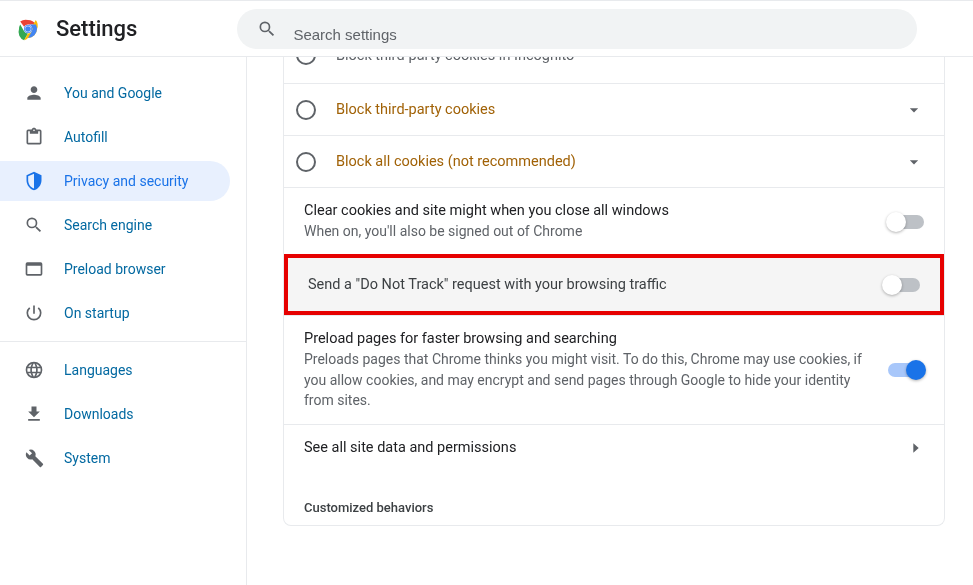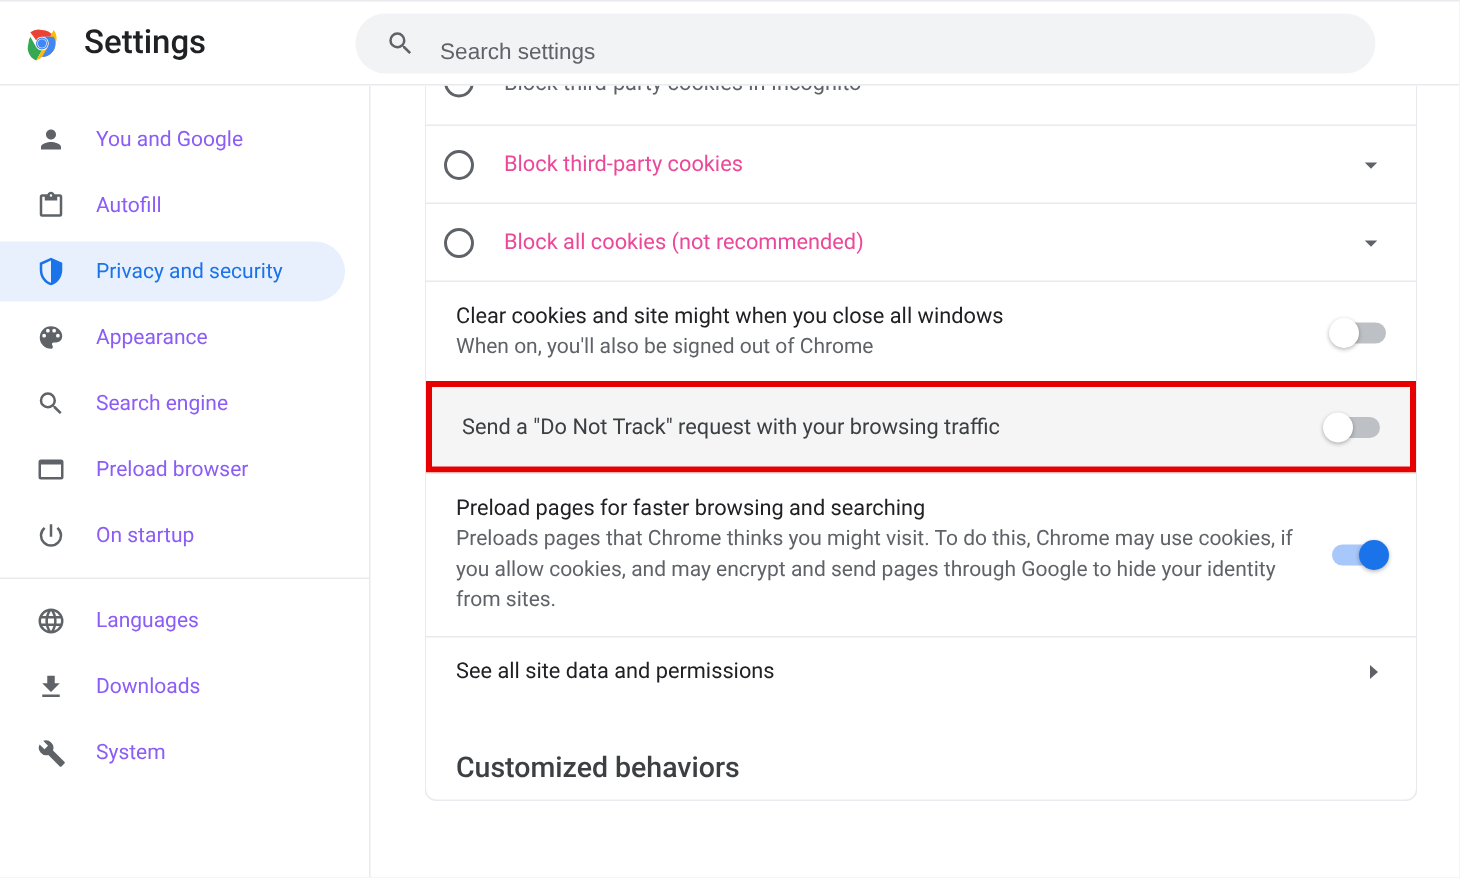--- a/index.html
+++ b/index.html
@@ -44,21 +44,21 @@
     border-right: 1px solid #e8eaed;
     padding-top: 12px;
     overflow-y: auto;
     position: relative;
   }
   .sidebar::-webkit-scrollbar { width: 14px; background: #f1f1f1; }
   .sidebar::-webkit-scrollbar-thumb { background: #c1c1c1; border-radius: 0; }
   .nav-item {
     display: flex; align-items: center;
     height: 40px; padding-left: 24px;
-    font-size: 14px; color: #8b5cf6;
+    font-size: 14px; color: #0369a1;
     cursor: pointer; margin: 4px 16px 4px 0;
     border-radius: 0 20px 20px 0;
   }
   .nav-item .icon { width: 20px; height: 20px; margin-right: 20px; fill: #5f6368; display:flex; align-items:center; justify-content:center;}
   .nav-item.active { background: #e8f0fe; color: #1a73e8; }
   .nav-item.active .icon { fill: #1a73e8; }
   .nav-divider { border-top: 1px solid #e8eaed; margin: 8px 0; }
 
   .main {
     flex: 1; overflow-y: auto;
@@ -79,21 +79,21 @@
   .radio-row.first-cut {
     border-top: none; height: 26px;
     align-items: flex-start; overflow:hidden;
   }
   .radio-row.first-cut .radio-circle { margin-top: -12px; }
   .radio-row.first-cut .radio-label { margin-top: -10px; text-decoration: line-through; color:#5f6368;}
   .radio-circle {
     width: 20px; height: 20px; border: 2px solid #5f6368;
     border-radius: 50%; margin-right: 20px; flex-shrink:0;
   }
-  .radio-label { font-size: 14.5px; color: #ec4899; flex:1; }
+  .radio-label { font-size: 14.5px; color: #a16207; flex:1; }
   .chevron { fill: #5f6368; }
 
   .setting-row {
     display: flex; align-items: center;
     padding: 14px 20px; border-top: 1px solid #e8eaed;
   }
   .setting-text { flex: 1; }
   .setting-title { font-size: 14.5px; color: #202124; }
   .setting-sub { font-size: 14px; color: #5f6368; margin-top: 2px; line-height:1.45;}
   .toggle {
@@ -113,21 +113,21 @@
     padding: 18px 20px;
     display:flex; align-items:center;
     background: #f5f5f5;
     margin-top: -1px;
   }
   .highlight-row .setting-title { color:#3c4043; }
 
   .arrow-right { fill:#5f6368; }
 
   .section-head {
-    font-size: 19px; font-weight:500; color:#3c4043;
+    font-size: 13px; font-weight:500; color:#3c4043;
     padding: 30px 20px 10px;
   }
 </style>
 </head>
 <body>
 
 <div class="header">
   <span class="chrome-logo">
     <svg viewBox="0 0 24 24" width="24" height="24">
         <circle cx="12" cy="12" r="11" fill="#fff"></circle>
@@ -171,28 +171,20 @@
       <span class="icon">
           <svg viewBox="0 0 24 24" width="20" height="20">
             <path d="M12 1 3 5v6c0 5.55 3.84 10.74 9 12 5.16-1.26 9-6.45 9-12V5zm0 19.93C8 19.87 5 15.28 5 11V6.3l7-3.11V20.93z"></path>
           </svg>
         </span>
       <span>Privacy and security</span>
     </div>
     <div class="nav-item">
       <span class="icon">
           <svg viewBox="0 0 24 24" width="20" height="20">
-            <path d="M12 3a9 9 0 0 0 0 18c.83 0 1.5-.67 1.5-1.5 0-.39-.15-.74-.39-1.01a1.5 1.5 0 0 1 1.11-2.49H16a5 5 0 0 0 5-5c0-4.42-4.03-8-9-8zM6.5 12A1.5 1.5 0 1 1 8 10.5 1.5 1.5 0 0 1 6.5 12zm3-4A1.5 1.5 0 1 1 11 6.5 1.5 1.5 0 0 1 9.5 8zm5 0A1.5 1.5 0 1 1 16 6.5 1.5 1.5 0 0 1 14.5 8zm3 4A1.5 1.5 0 1 1 19 10.5 1.5 1.5 0 0 1 17.5 12z"></path>
-          </svg>
-        </span>
-      <span>Appearance</span>
-    </div>
-    <div class="nav-item">
-      <span class="icon">
-          <svg viewBox="0 0 24 24" width="20" height="20">
             <path d="M15.5 14h-.79l-.28-.27A6.47 6.47 0 0 0 16 9.5 6.5 6.5 0 1 0 9.5 16a6.47 6.47 0 0 0 4.23-1.57l.27.28v.79L19 20.49 20.49 19zM9.5 14A4.5 4.5 0 1 1 14 9.5 4.5 4.5 0 0 1 9.5 14z"></path>
           </svg>
         </span>
       <span>Search engine</span>
     </div>
     <div class="nav-item">
       <span class="icon">
           <svg viewBox="0 0 24 24" width="20" height="20">
             <path d="M20 4H4a2 2 0 0 0-2 2v12a2 2 0 0 0 2 2h16a2 2 0 0 0 2-2V6a2 2 0 0 0-2-2zm0 14H4V8h16z"></path>
           </svg>

